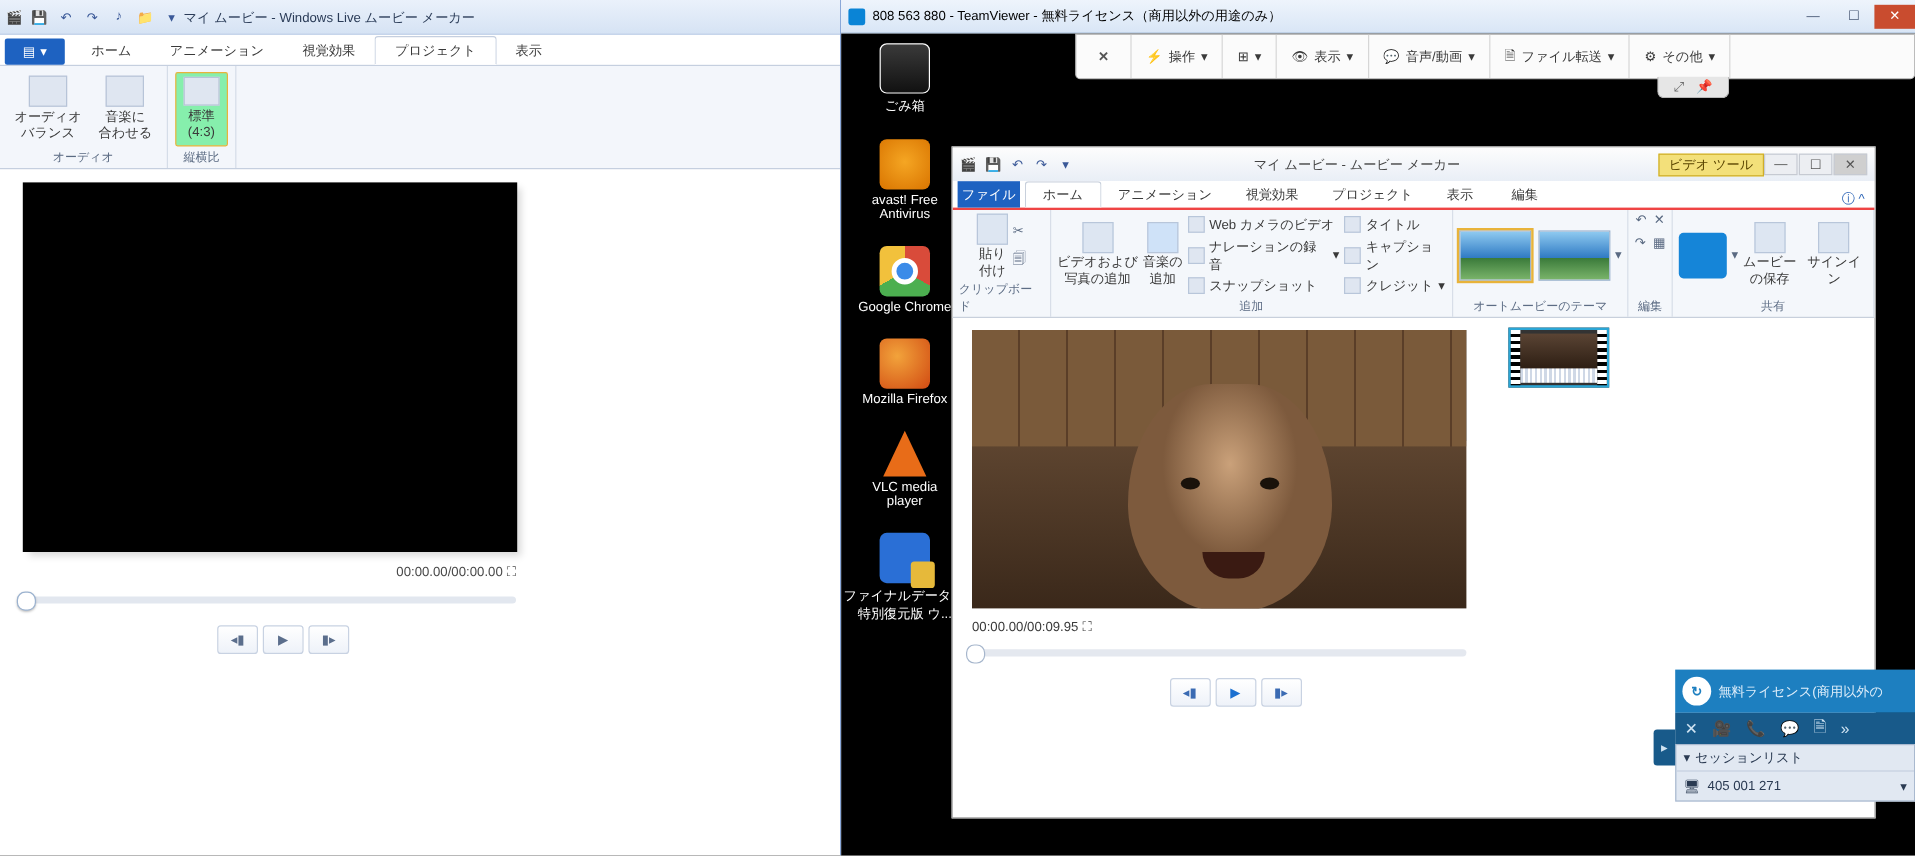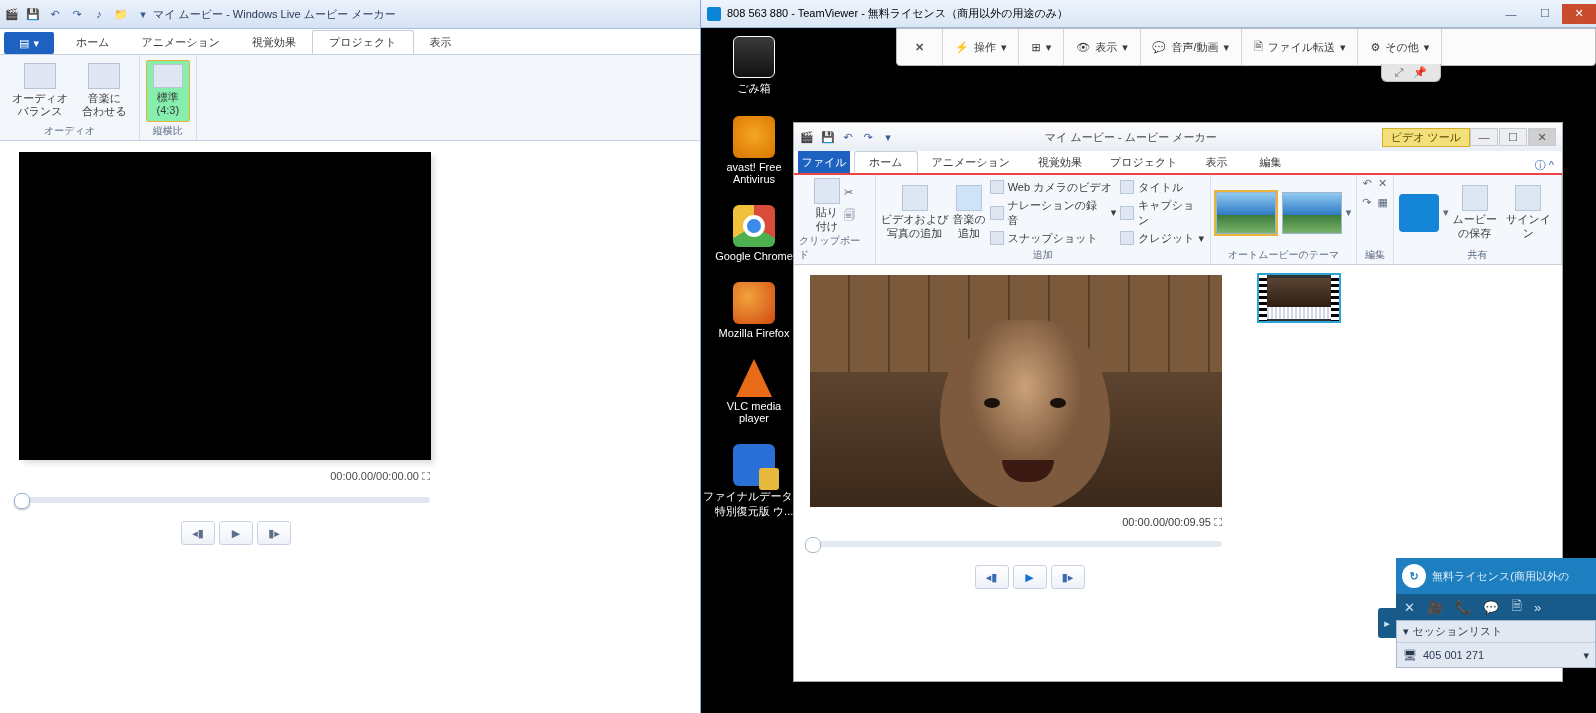--- a/index.html
+++ b/index.html
@@ -99,21 +99,21 @@
 
 .inner-body{display:flex;position:absolute;top:142px;left:0;right:0;bottom:0}
 .inner-preview{width:455px;padding:10px 0 0 16px}
 .inner-video{width:412px;height:232px;background:linear-gradient(180deg,#4a3726 0%,#2a1c12 40%,#5e4530 40%,#3a281a 100%);position:relative;overflow:hidden}
 .face{position:absolute;left:130px;top:45px;width:170px;height:190px;background:radial-gradient(80px 110px at 50% 35%,#caa17a,#7d5a3d 70%);border-radius:70px 70px 80px 80px/100px 100px 90px 90px}
 .face::before, .face::after{content:"";position:absolute;width:16px;height:10px;background:#1a120a;border-radius:50%}
 .face::before{left:44px;top:78px}
 .face::after{right:44px;top:78px}
 .mouth{position:absolute;left:62px;bottom:28px;width:52px;height:22px;background:#3a1a12;border-radius:0 0 26px 26px}
 .board{position:absolute;top:0;left:0;right:0;height:42%;background:repeating-linear-gradient(90deg,#7a5a3a 0 38px,#5a3e28 38px 40px)}
-.inner-time{width:412px;text-align:right;margin-top:8px;color:#3a3a3a;font-size:12px}
+.inner-time{width:412px;margin-top:8px;color:#3a3a3a;font-size:12px}
 .inner-slider{width:412px;height:6px;background:#e4e8ef;border-radius:3px;margin-top:12px;position:relative}
 .inner-slider::before{content:"";position:absolute;left:-5px;top:-4px;width:14px;height:14px;border-radius:7px;background:#fff;border:1px solid #a6b6cc}
 .inner-ctrls{display:flex;justify-content:center;gap:4px;margin-top:18px}
 .inner-ctrls .pbtn{width:34px;height:24px;border:1px solid #c8d2e2;border-radius:3px;background:linear-gradient(#fff,#eef2f9);display:flex;align-items:center;justify-content:center;color:#3b6bb3}
 
 .inner-storyboard{flex:1;padding:8px}
 .clip{width:84px;height:50px;border:2px solid #2aa6d6;background:#333;position:relative}
 .clip .film{position:absolute;left:0;top:0;bottom:0;width:8px;background:repeating-linear-gradient(#fff 0 3px,#000 3px 6px)}
 .clip .film.r{left:auto;right:0}
 .clip .mini{position:absolute;left:8px;right:8px;top:3px;height:30px;background:linear-gradient(#5a4434,#2c1d12)}

